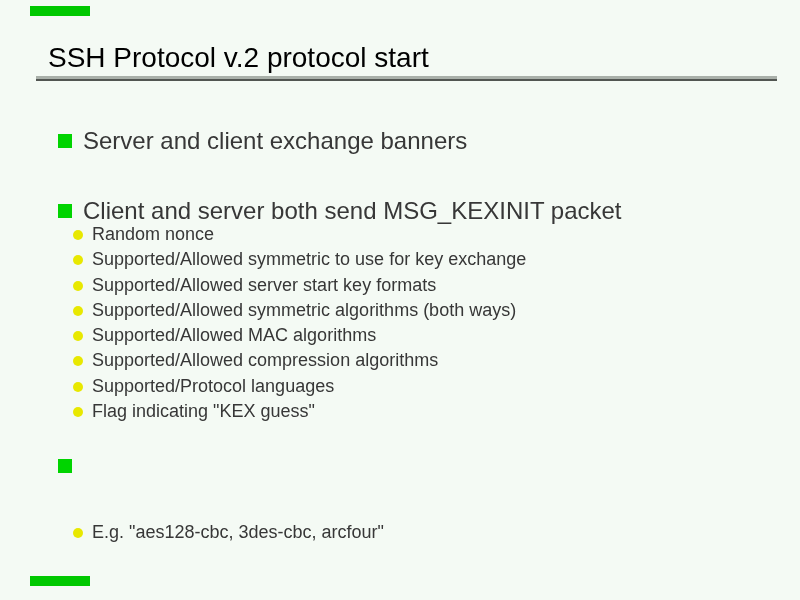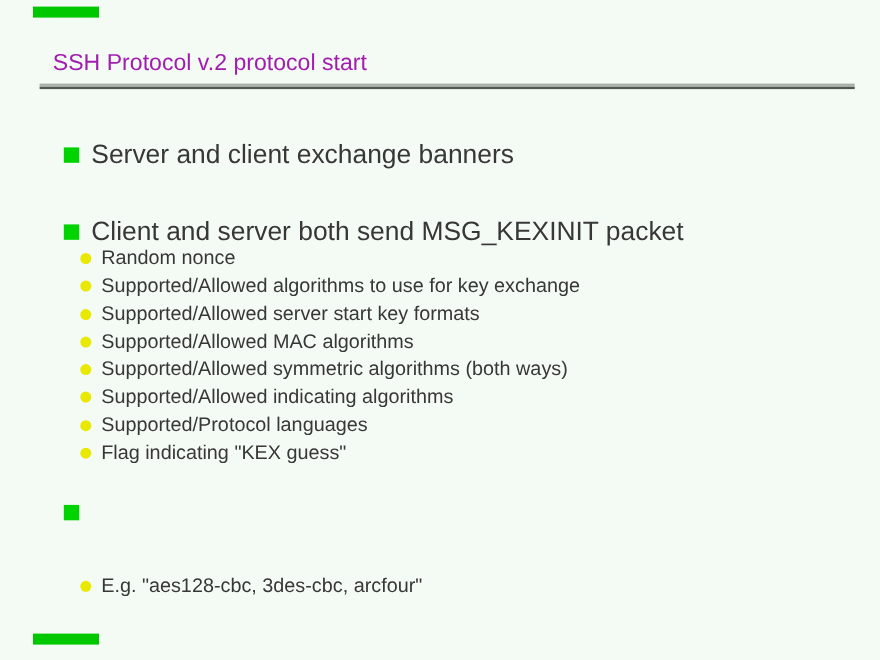--- a/index.html
+++ b/index.html
@@ -22,23 +22,23 @@
     height: 10px;
     background: #00C800;
   }
   .decor-bar.top { top: 6px; }
   .decor-bar.bottom { top: 576px; }
 
   .slide-title {
     position: absolute;
     left: 48px;
     top: 42px;
-    font-size: 21px;
+    font-size: 28px;
     line-height: 32px;
-    color: #a21caf;
+    color: #000000;
     white-space: nowrap;
   }
   .title-rule {
     position: absolute;
     left: 36px;
     top: 76px;
     width: 741px;
   }
   .title-rule .light { height: 3px; background: #A9B0A9; }
   .title-rule .dark  { height: 2px; background: #515551; }
@@ -114,37 +114,37 @@
   <span class="txt">Client and server both send MSG_KEXINIT packet</span>
 </div>
 
 <div class="sub-block subs1">
   <div class="lvl2">
     <span class="dot"></span>
     <span>Random nonce</span>
   </div>
   <div class="lvl2">
     <span class="dot"></span>
-    <span>Supported/Allowed algorithms to use for key exchange</span>
+    <span>Supported/Allowed symmetric to use for key exchange</span>
   </div>
   <div class="lvl2">
     <span class="dot"></span>
     <span>Supported/Allowed server start key formats</span>
   </div>
   <div class="lvl2">
     <span class="dot"></span>
+    <span>Supported/Allowed symmetric algorithms (both ways)</span>
+  </div>
+  <div class="lvl2">
+    <span class="dot"></span>
     <span>Supported/Allowed MAC algorithms</span>
   </div>
   <div class="lvl2">
     <span class="dot"></span>
-    <span>Supported/Allowed symmetric algorithms (both ways)</span>
-  </div>
-  <div class="lvl2">
-    <span class="dot"></span>
-    <span>Supported/Allowed indicating algorithms</span>
+    <span>Supported/Allowed compression algorithms</span>
   </div>
   <div class="lvl2">
     <span class="dot"></span>
     <span>Supported/Protocol languages</span>
   </div>
   <div class="lvl2">
     <span class="dot"></span>
     <span>Flag indicating "KEX guess"</span>
   </div>
 </div>

